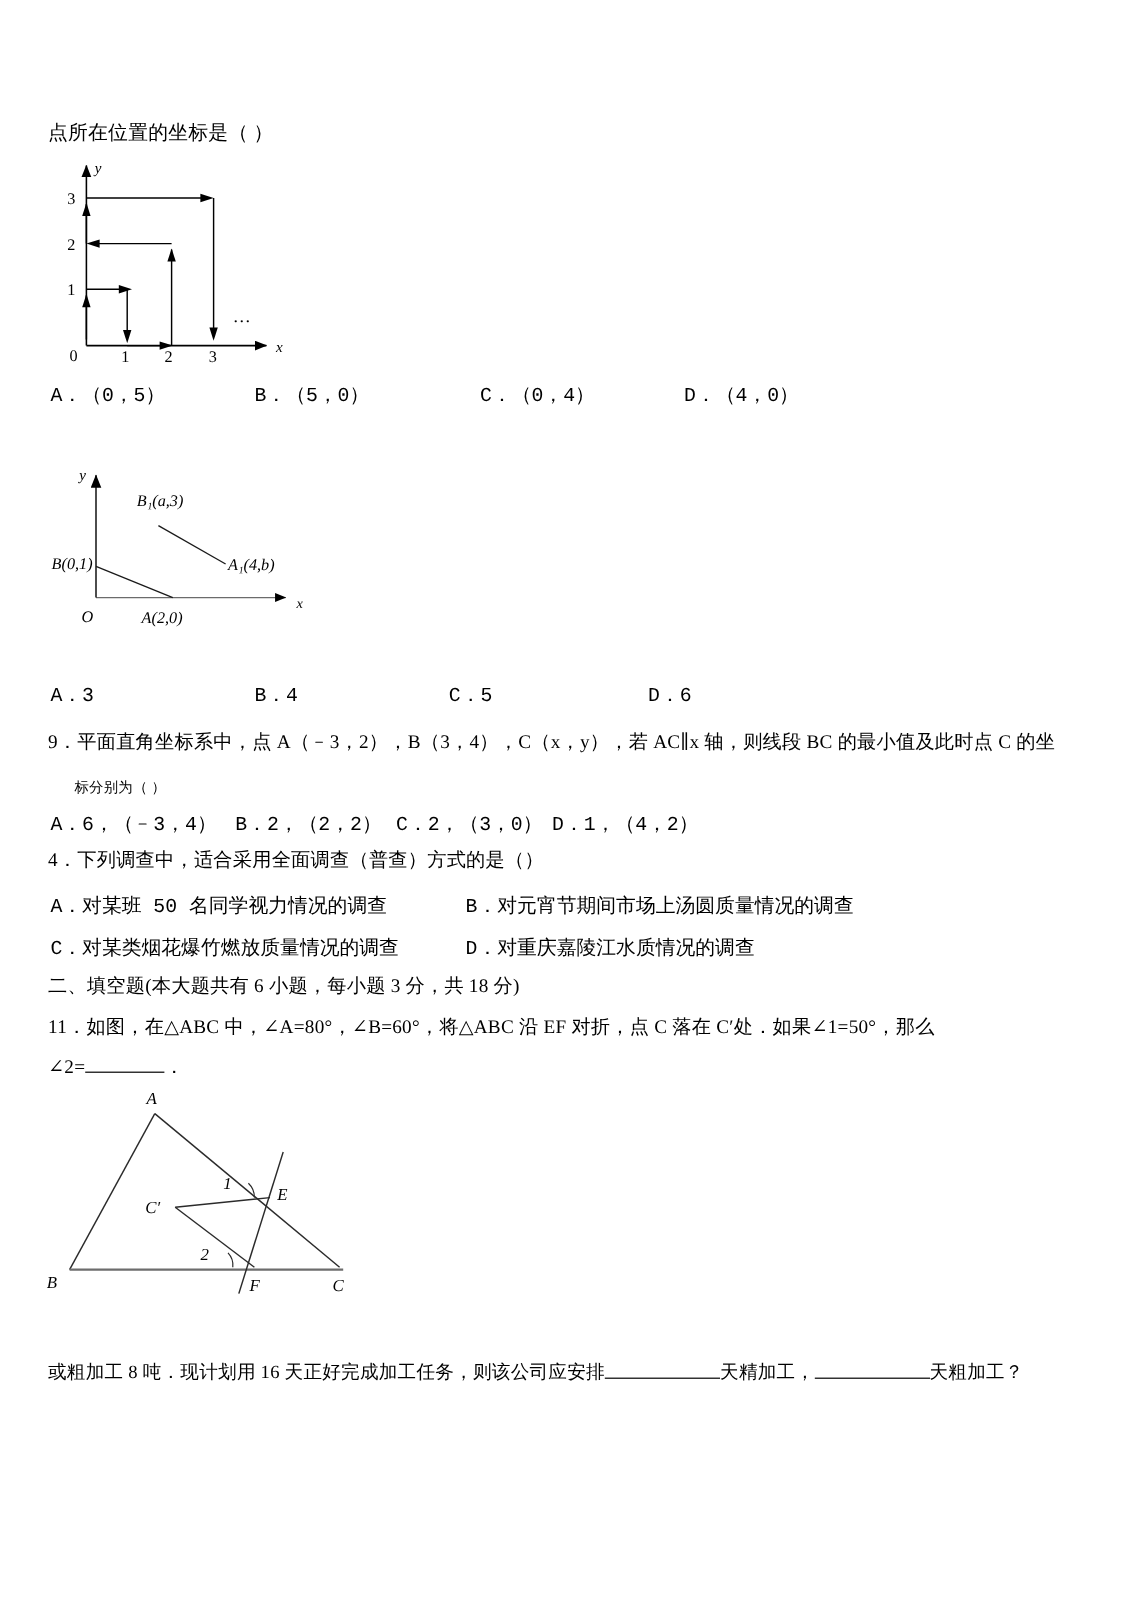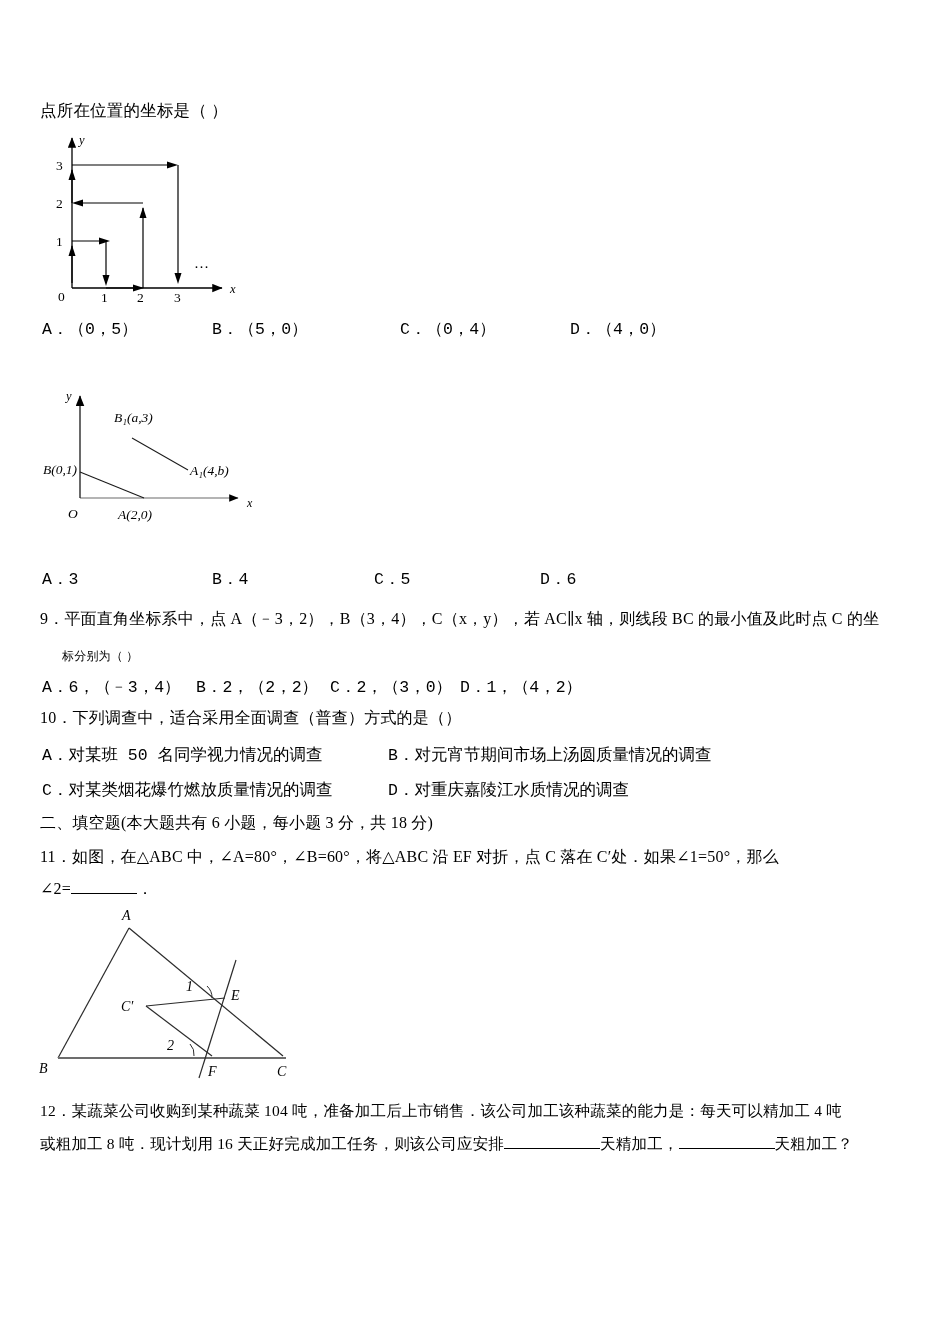--- a/index.html
+++ b/index.html
@@ -179,21 +179,21 @@
       <span>B．</span><span>2，（2，2）</span>
     </span>
     <span class="opt" style="left:330px;">
       <span>C．</span><span>2，（3，0）</span>
     </span>
     <span class="opt" style="left:460px;">
       <span>D．</span><span>1，（4，2）</span>
     </span>
   </div>
 
-  <div class="ln" style="left:40px; top:707px; font-size:16px;">10．下列调查中，适合采用全面调查（普查）方式的是（）</div>
+  <div class="ln" style="left:40px; top:707px; font-size:16px;">4．下列调查中，适合采用全面调查（普查）方式的是（）</div>
 
   <div class="opt-row" style="left:0; top:744px; width:950px; height:24px;">
     <span class="opt" style="left:42px;">
       <span>A．</span><span>对某班 50 名同学视力情况的调查</span>
     </span>
     <span class="opt" style="left:388px;">
       <span>B．</span><span>对元宵节期间市场上汤圆质量情况的调查</span>
     </span>
   </div>
   <div class="opt-row" style="left:0; top:779px; width:950px; height:24px;">
@@ -233,19 +233,18 @@
       <text x="5" y="167" font-size="14" font-style="italic">B</text>
       <text x="243" y="170" font-size="14" font-style="italic">C</text>
       <text x="87" y="105" font-size="14" font-style="italic">C′</text>
       <text x="197" y="94" font-size="14" font-style="italic">E</text>
       <text x="174" y="170" font-size="14" font-style="italic">F</text>
       <text x="152" y="85" font-size="14" font-style="italic">1</text>
       <text x="133" y="144" font-size="14" font-style="italic">2</text>
     </svg>
   </div>
 
-  <div class="ln" style="left:40px; top:1100px; font-size:15.5px;">12．某蔬菜公司收购到某种蔬菜 104 吨，准备加工后上市销售．该公司加工该种蔬菜的能力是：每天可以精加工 4 吨</div>
   <div class="ln" style="left:40px; top:1133px; font-size:15.5px;">
     <span>或粗加工 8 吨．现计划用 16 天正好完成加工任务，则该公司应安排</span><span class="blank-ul" style="width:96px;"></span><span>天精加工，</span><span class="blank-ul" style="width:96px;"></span><span>天粗加工？</span>
   </div>
 
 
 </div>
 
 </body></html>

